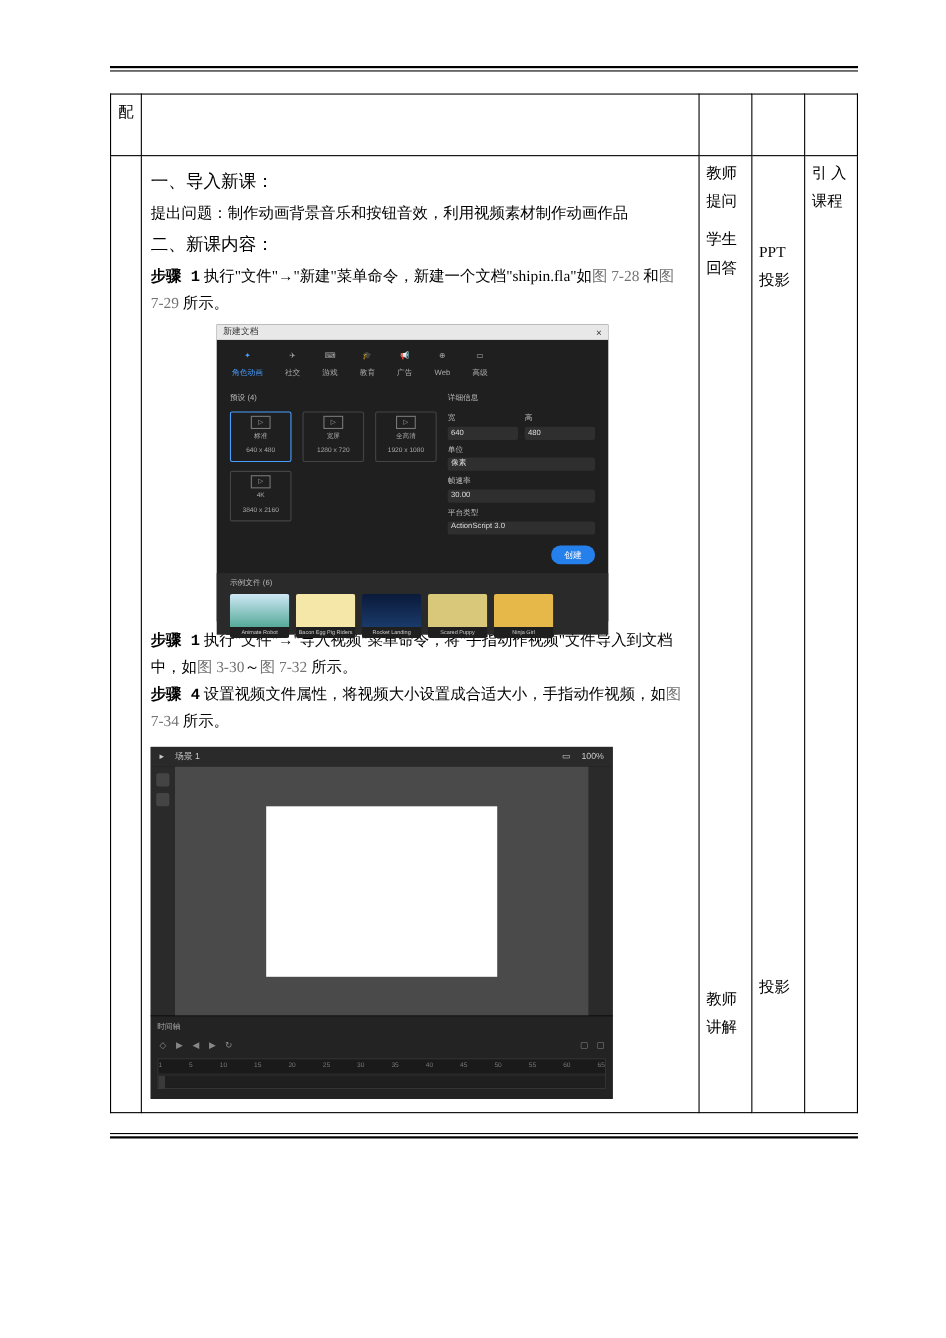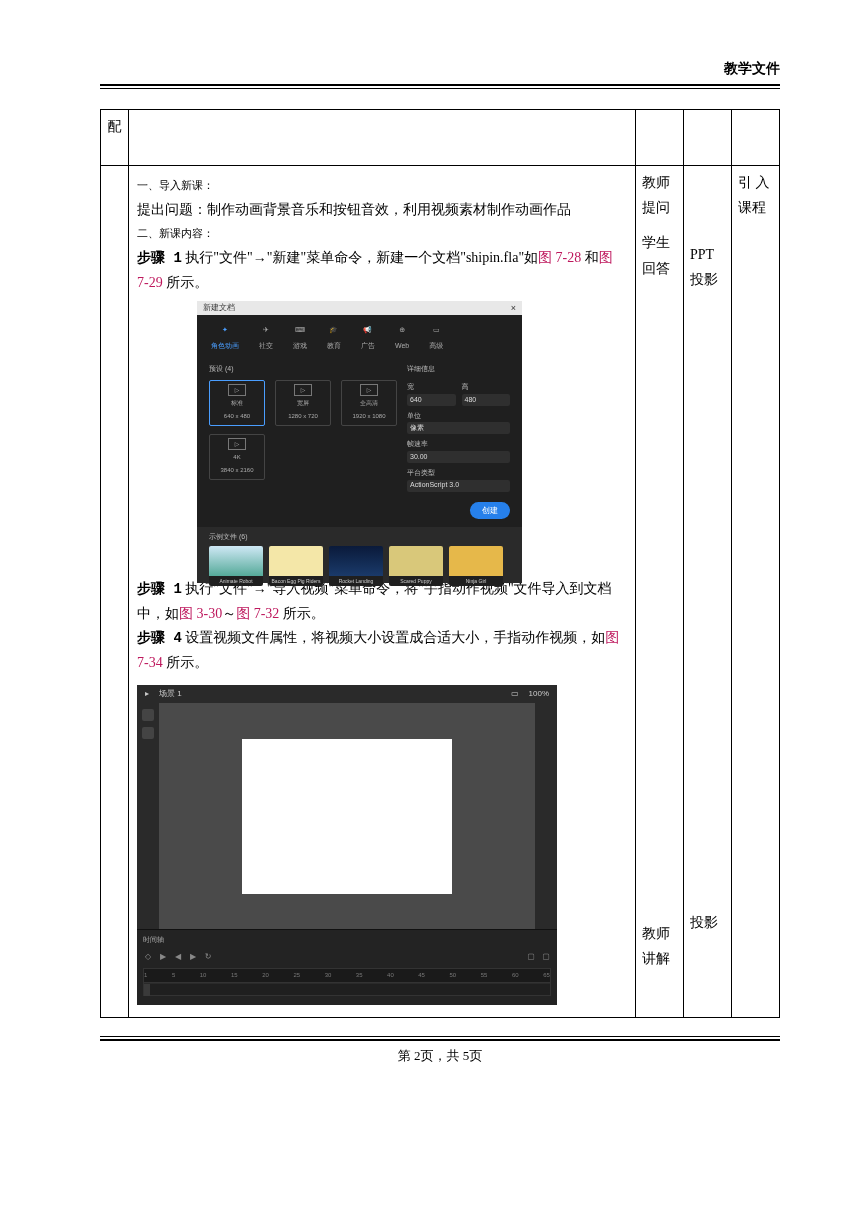--- a/index.html
+++ b/index.html
@@ -29,32 +29,32 @@
       vertical-align: top;
       padding: 4px 6px;
       font-size: 14px;
       line-height: 1.8;
     }
     .col-label { width: 28px; text-align: center; }
     .col-main { width: auto; }
     .col-a { width: 48px; }
     .col-b { width: 48px; }
     .col-c { width: 48px; }
-    .section-title { font-size: 11px; margin: 2px 0; }
+    .section-title { font-size: 16px; margin: 2px 0; }
     .step-label { font-weight: bold; font-family: Liberation Mono, monospace; }
-    .fig-link { color: #be185d; }
+    .fig-link { color: #737373; }
     .para { font-size: 14px; line-height: 1.75; }
     .content-block { padding: 4px 2px 2px 2px; }
     .footer-rule-wrap { margin-top: 18px; }
     .footer-double { border-top: 1px solid #000; border-bottom: 2.5px solid #000; height: 5px; }
     .footer-text { text-align: center; font-size: 13px; padding-top: 6px; }
 
     
     .shot1 {
-      width: 325px; height: 270px; background: #1f1f1f; margin: 6px 0 6px 60px;
+      width: 356px; height: 270px; background: #1f1f1f; margin: 6px 0 6px 60px;
       color: #ddd; font-family: "Microsoft YaHei", Arial, sans-serif; font-size: 8px;
       display: flex; flex-direction: column; position: relative;
     }
     .shot1 .titlebar { background: #e8e8e8; color: #333; height: 14px; display: flex; align-items: center; padding: 0 6px; font-size: 8px; }
     .shot1 .titlebar .close { margin-left: auto; font-size: 9px; }
     .shot1 .tabs { display: flex; gap: 20px; padding: 8px 14px 6px; align-items: center; }
     .shot1 .tab { display: flex; flex-direction: column; align-items: center; gap: 3px; font-size: 7px; color: #aaa; }
     .shot1 .tab.active { color: #4a9eff; }
     .shot1 .tab .ticon { width: 14px; height: 14px; display: flex; align-items: center; justify-content: center; }
     .shot1 .body { display: flex; flex: 1; padding: 4px 12px 8px; gap: 10px; }
@@ -101,21 +101,20 @@
     .shot2 .tcontrols .tc { width:10px; text-align:center; }
     .shot2 .track { height:28px; background:#1a1a1a; border:1px solid #333; position:relative; }
     .shot2 .ruler { display:flex; font-size:6px; color:#777; gap:1px; padding:1px 0; border-bottom:1px solid #333; justify-content:space-between; }
     .shot2 .layer-row { height:12px; border-top:1px solid #2a2a2a; background:#1f1f1f; position:relative; }
     .shot2 .layer-row::before { content:""; position:absolute; left:0; top:0; width:6px; height:12px; background:#3a3a3a; }
   </style>
 </head>
 <body>
 
 <div class="page">
-  <div class="header-label">教学文件</div>
   <div class="double-rule"></div>
 
   <table class="lesson-table">
     <colgroup>
       <col class="col-label">
         <col class="col-main">
         <col class="col-a">
         <col class="col-b">
         <col class="col-c">
     </colgroup>
@@ -331,14 +330,13 @@
         <div>引 入</div>
         <div>课程</div>
       </td>
     </tr>
   </tbody>
     </table>
 
   <div class="footer-rule-wrap">
     <div class="footer-double"></div>
   </div>
-  <div class="footer-text">第 2页，共 5页</div>
 </div>
 
 </body></html>

